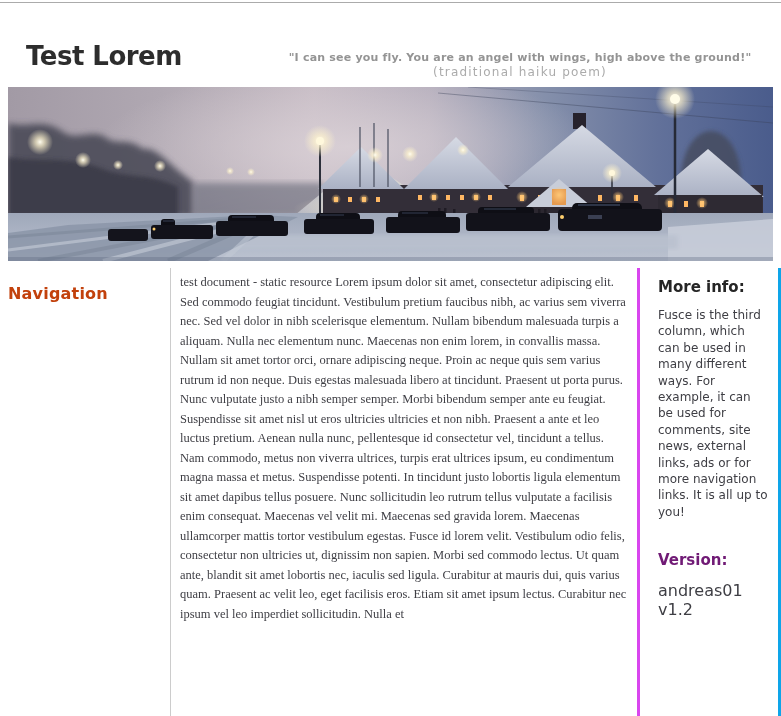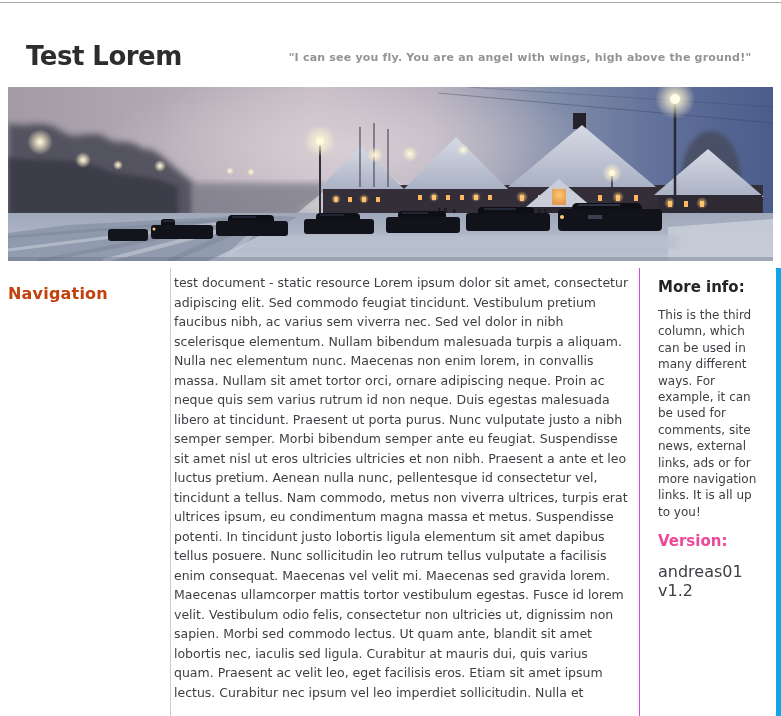--- a/index.html
+++ b/index.html
@@ -16,45 +16,47 @@
   .slogan{position:absolute;left:272px;top:51px;width:496px;text-align:center;}
   .slogan .line1{font-size:11px;font-weight:bold;color:#949494;white-space:nowrap;letter-spacing:0.2px;}
   .slogan .line2{font-size:12px;color:#ababab;letter-spacing:1.2px;margin-top:1px;}
   .banner{position:absolute;left:8px;top:87px;width:765px;height:174px;overflow:hidden;background:#8e93a6;}
   .banner svg{display:block;}
   .cols{position:absolute;left:8px;top:268px;width:765px;height:448px;}
   .col-left{position:absolute;left:0;top:0;width:162px;height:448px;}
   .nav-heading{margin:16px 0 0 0;font-size:16px;font-weight:bold;color:#c2410c;letter-spacing:0.2px;}
   .col-center{
     position:absolute;left:162px;top:0;width:470px;height:448px;box-sizing:border-box;
-    border-left:1px solid #cccccc;border-right:1px solid #d946ef;
-    padding:5px 9px 0 3px;
+    border-left:1px solid #cccccc;border-right:3px solid #d946ef;
+    padding:5px 9px 0 9px;
+    font-family:Liberation Serif, serif;
   }
   .body-text{
     margin:0;font-size:12.5px;line-height:19.5px;color:#3e3e44;
   }
   .col-right{
     position:absolute;left:632px;top:0;width:141px;height:448px;box-sizing:border-box;
-    border-right:5px solid #0ea5e9;
+    border-right:3px solid #0ea5e9;
     padding:10px 10px 0 18px;
   }
   .info-heading{margin:0;font-size:15px;font-weight:bold;color:#252525;}
   .info-text{margin:11px 0 0 0;font-size:12px;line-height:16.4px;color:#3e3e44;}
-  .version-heading{margin:12px 0 0 0;font-size:15px;font-weight:bold;color:#ec4899;}
+  .version-heading{margin:31px 0 0 0;font-size:15px;font-weight:bold;color:#701a75;}
   .version-value{margin:12px 0 0 0;font-size:16px;color:#3e3e44;}
 </style>
 </head>
 <body>
 
 <div class="top-rule"></div>
 
 <h1 class="site-title">Test Lorem</h1>
 
 <div class="slogan">
   <div class="line1">"I can see you fly. You are an angel with wings, high above the ground!"</div>
+  <div class="line2">(traditional haiku poem)</div>
 </div>
 
 <div class="banner" role="img" aria-label="Winter village street at dusk: snowy road with tire tracks, dark parked cars, row of lit wooden chalets with snow-covered gabled roofs, glowing street lamps, bare trees, pink-to-blue twilight sky">
   <svg width="765" height="174" viewBox="0 0 765 174" xmlns="http://www.w3.org/2000/svg">
     <defs>
       <linearGradient id="sky" x1="0" y1="0" x2="1" y2="0">
         <stop offset="0" stop-color="#a29aa5"></stop>
         <stop offset="0.2" stop-color="#b0a8b2"></stop>
         <stop offset="0.4" stop-color="#c6bbc4"></stop>
         <stop offset="0.55" stop-color="#b5aebc"></stop>
@@ -258,17 +260,17 @@
   <div class="col-left">
     <h2 class="nav-heading">Navigation</h2>
   </div>
 
   <div class="col-center">
     <p class="body-text">test document - static resource Lorem ipsum dolor sit amet, consectetur adipiscing elit. Sed commodo feugiat tincidunt. Vestibulum pretium faucibus nibh, ac varius sem viverra nec. Sed vel dolor in nibh scelerisque elementum. Nullam bibendum malesuada turpis a aliquam. Nulla nec elementum nunc. Maecenas non enim lorem, in convallis massa. Nullam sit amet tortor orci, ornare adipiscing neque. Proin ac neque quis sem varius rutrum id non neque. Duis egestas malesuada libero at tincidunt. Praesent ut porta purus. Nunc vulputate justo a nibh semper semper. Morbi bibendum semper ante eu feugiat. Suspendisse sit amet nisl ut eros ultricies ultricies et non nibh. Praesent a ante et leo luctus pretium. Aenean nulla nunc, pellentesque id consectetur vel, tincidunt a tellus. Nam commodo, metus non viverra ultrices, turpis erat ultrices ipsum, eu condimentum magna massa et metus. Suspendisse potenti. In tincidunt justo lobortis ligula elementum sit amet dapibus tellus posuere. Nunc sollicitudin leo rutrum tellus vulputate a facilisis enim consequat. Maecenas vel velit mi. Maecenas sed gravida lorem. Maecenas ullamcorper mattis tortor vestibulum egestas. Fusce id lorem velit. Vestibulum odio felis, consectetur non ultricies ut, dignissim non sapien. Morbi sed commodo lectus. Ut quam ante, blandit sit amet lobortis nec, iaculis sed ligula. Curabitur at mauris dui, quis varius quam. Praesent ac velit leo, eget facilisis eros. Etiam sit amet ipsum lectus. Curabitur nec ipsum vel leo imperdiet sollicitudin. Nulla et</p>
   </div>
 
   <div class="col-right">
     <h2 class="info-heading">More info:</h2>
-    <p class="info-text">This is the third column, which can be used in many different ways. For example, it can be used for comments, site news, external links, ads or for more navigation links. It is all up to you!</p>
+    <p class="info-text">Fusce is the third column, which can be used in many different ways. For example, it can be used for comments, site news, external links, ads or for more navigation links. It is all up to you!</p>
     <h2 class="version-heading">Version:</h2>
     <p class="version-value">andreas01 v1.2</p>
   </div>
 </div>
 
 </body></html>

